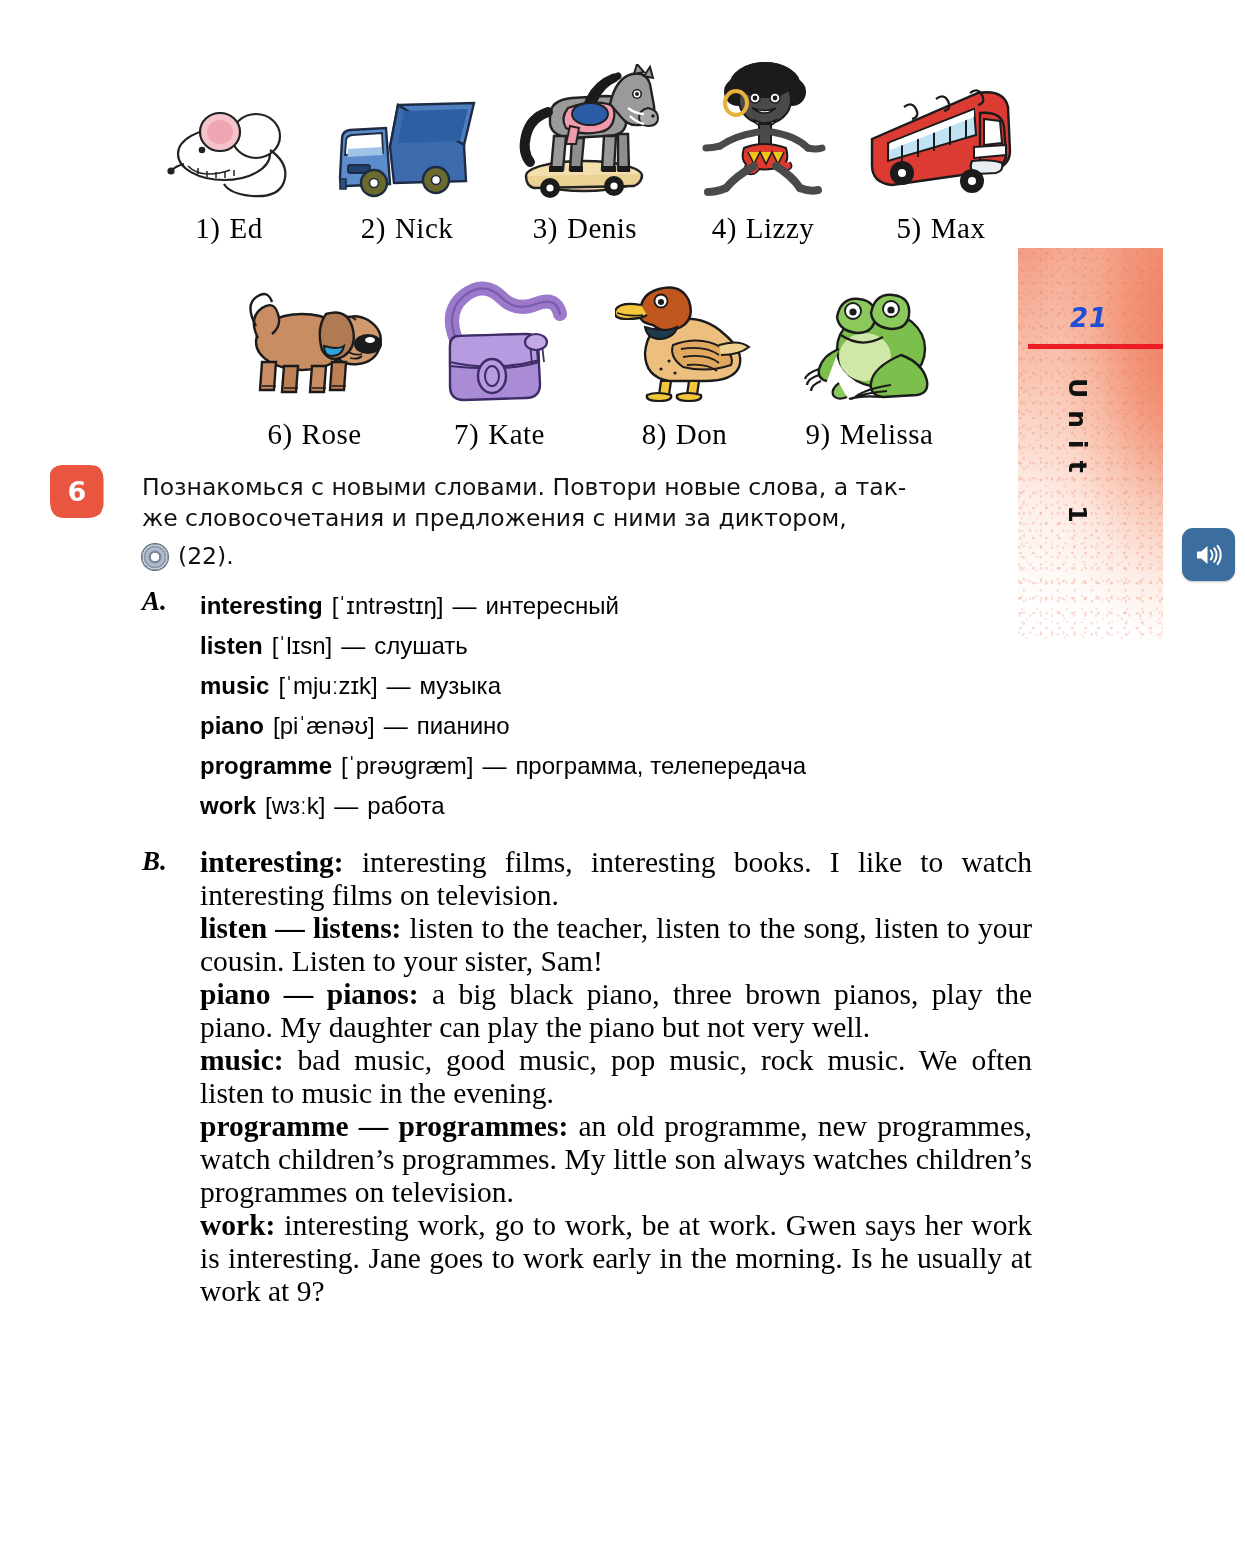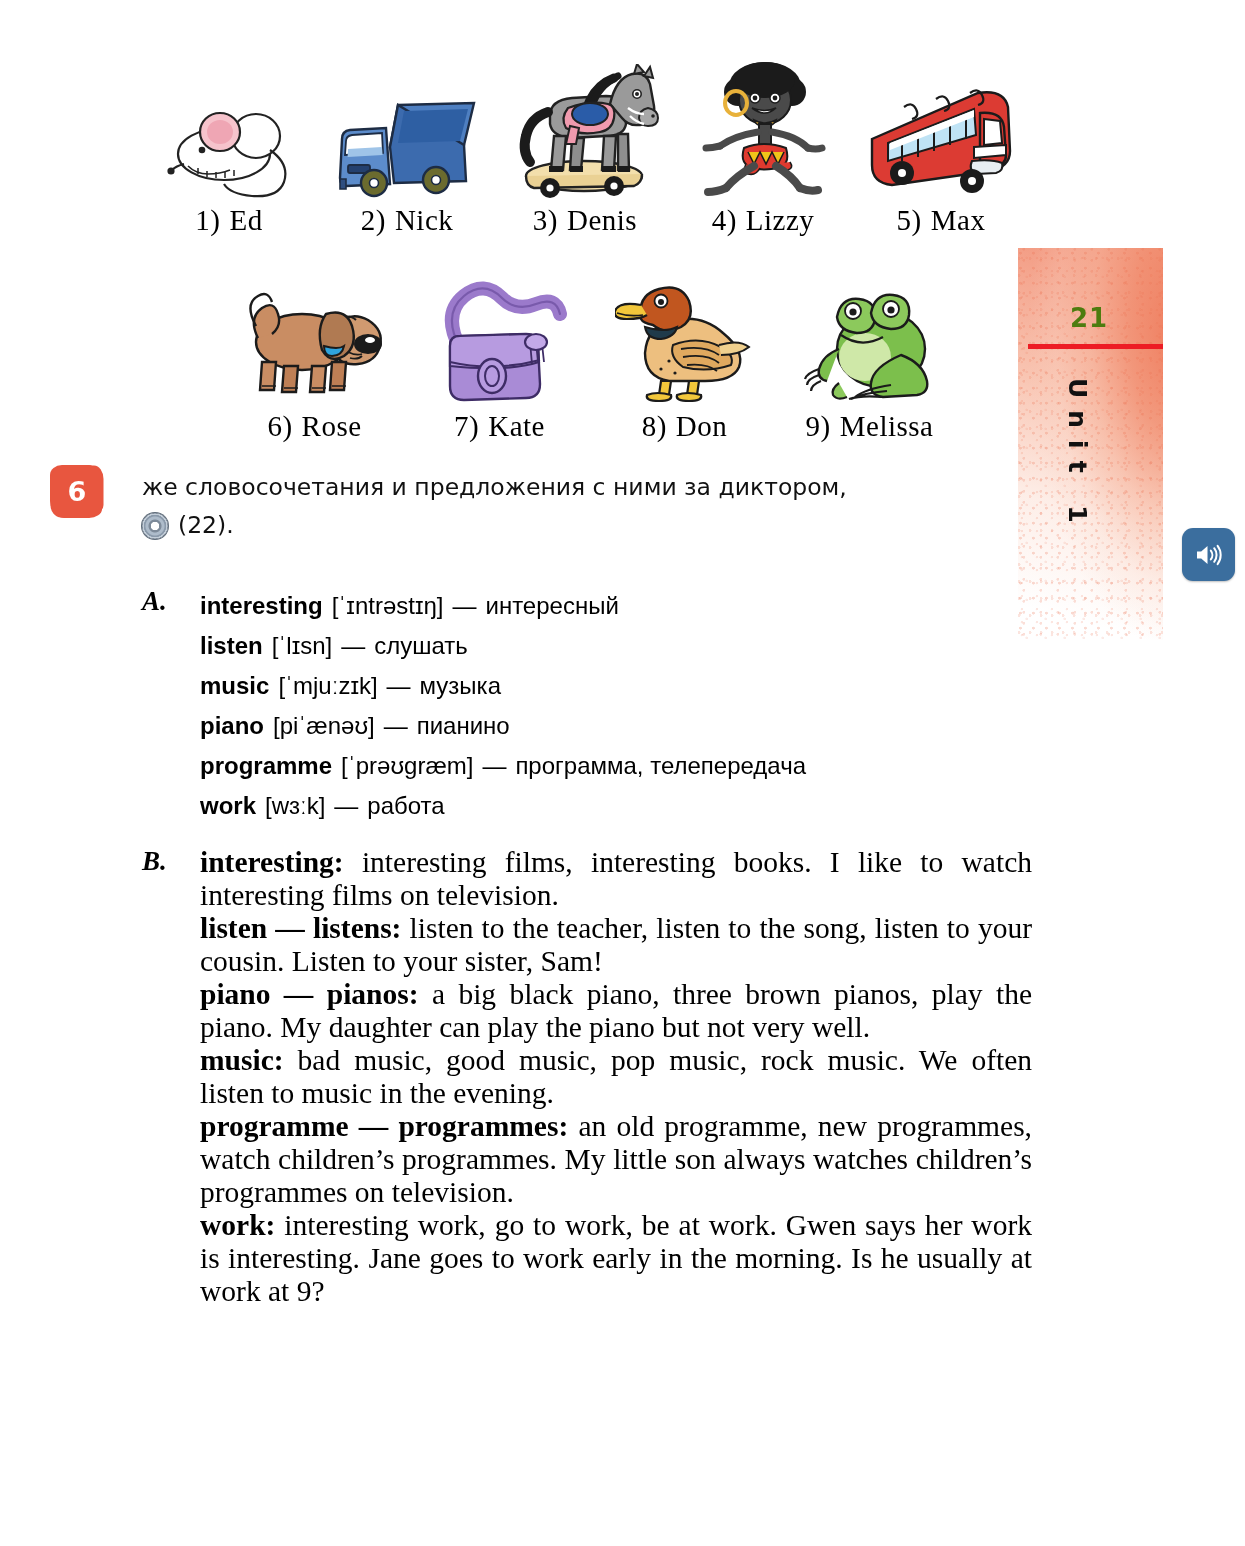--- a/index.html
+++ b/index.html
@@ -46,22 +46,23 @@
     opacity: 0.85;
   }
   .page-number {
     position: absolute;
     left: 52px;
     top: 55px;
     font-family: "DejaVu Sans", "Liberation Sans", sans-serif;
     font-weight: bold;
     font-size: 26px;
     letter-spacing: 1px;
-    color: #4d7c0f;
+    color: #1d4ed8;
     z-index: 3;
+    font-style: italic;
   }
   .page-rule {
     position: absolute;
     left: 10px;
     top: 96px;
     width: 142px;
     height: 5px;
     background: #ED1C24;
     z-index: 3;
   }
@@ -113,21 +114,21 @@
   }
   .pic-art {
     display: flex;
     align-items: flex-end;
     justify-content: center;
   }
   .pic-label {
     font-family: "Liberation Serif", "DejaVu Serif", serif;
     font-size: 29px;
     white-space: nowrap;
-    margin-top: 2px;
+    margin-top: 10px;
     letter-spacing: 0.5px;
   }
   .pic-label .num { margin-right: 9px; }
 
   
   .ex-badge {
     position: absolute;
     left: 52px;
     top: 466px;
     width: 50px;
@@ -475,20 +476,21 @@
     <div class="pic-label">
       <span class="num">9)</span><span>Melissa</span>
     </div>
   </div>
 
 </div>
 
 <div class="ex-badge">6</div>
 
 <div class="instruction">
+  <div>Познакомься с новыми словами. Повтори новые слова, а так-</div>
   <div>же словосочетания и предложения с ними за диктором,</div>
   <div class="lastline">
     <span class="cd-icon"></span>
     <span>(22).</span>
   </div>
 </div>
 
 <div class="section sec-a">
   <div class="section-letter">A.</div>
   <div class="section-body">

